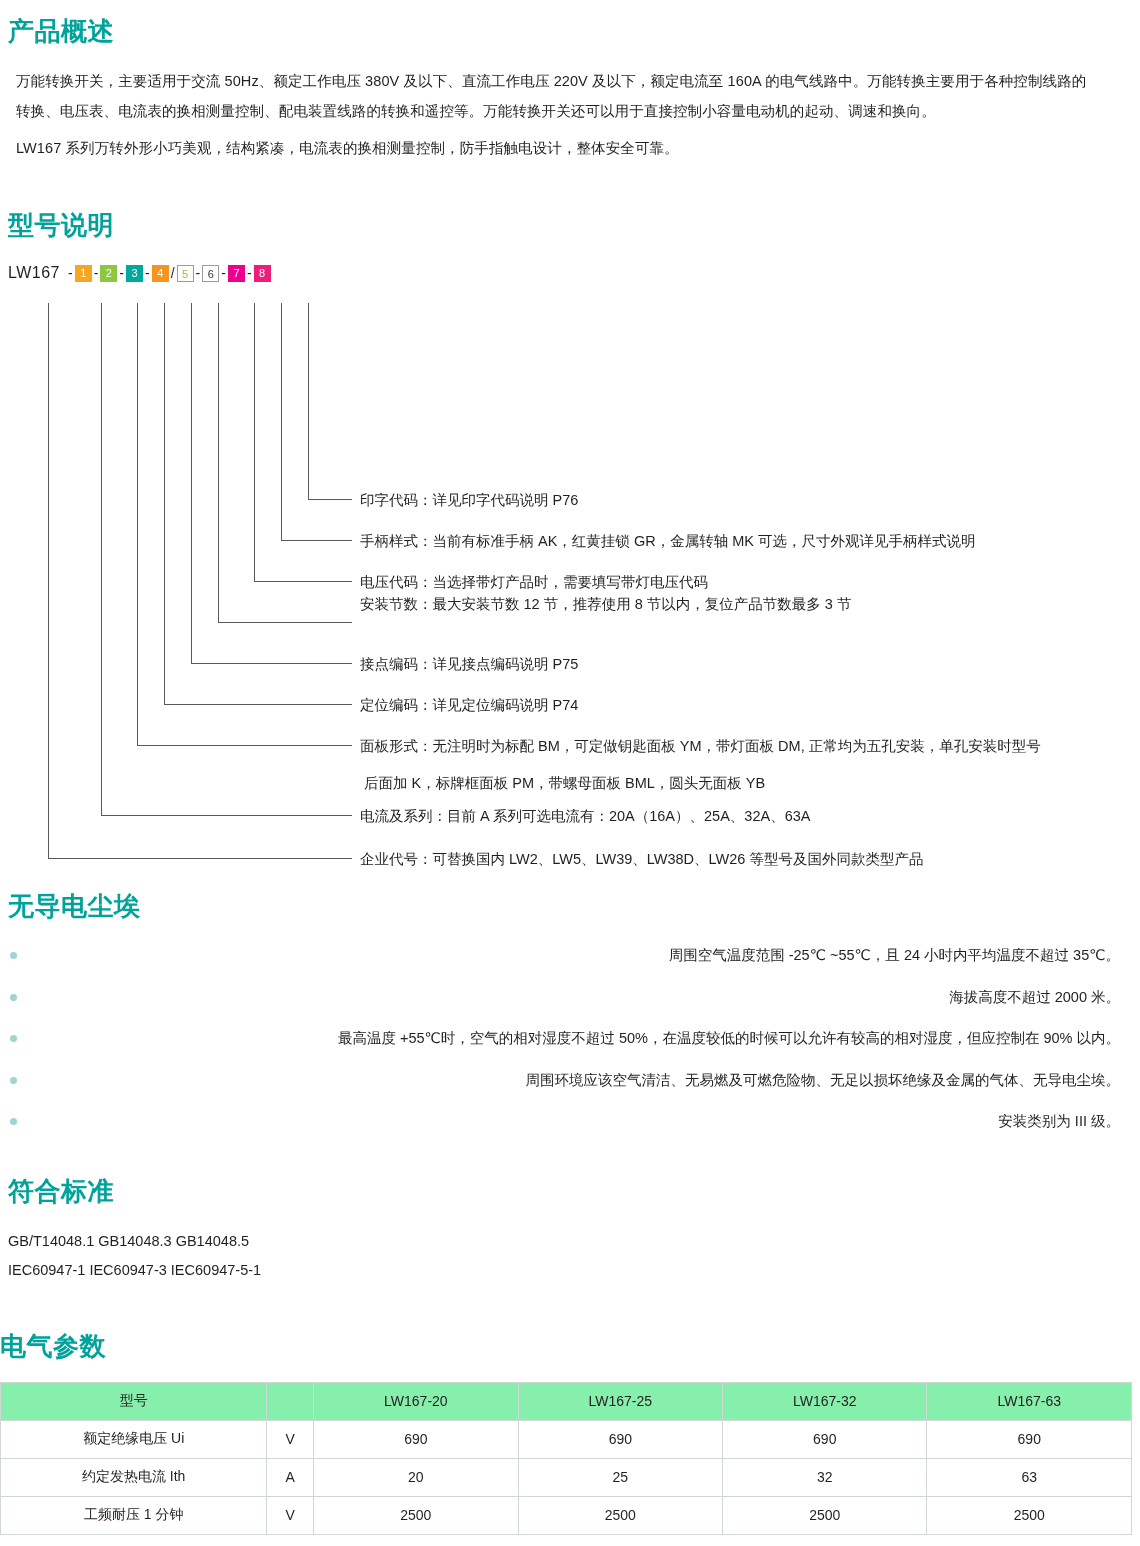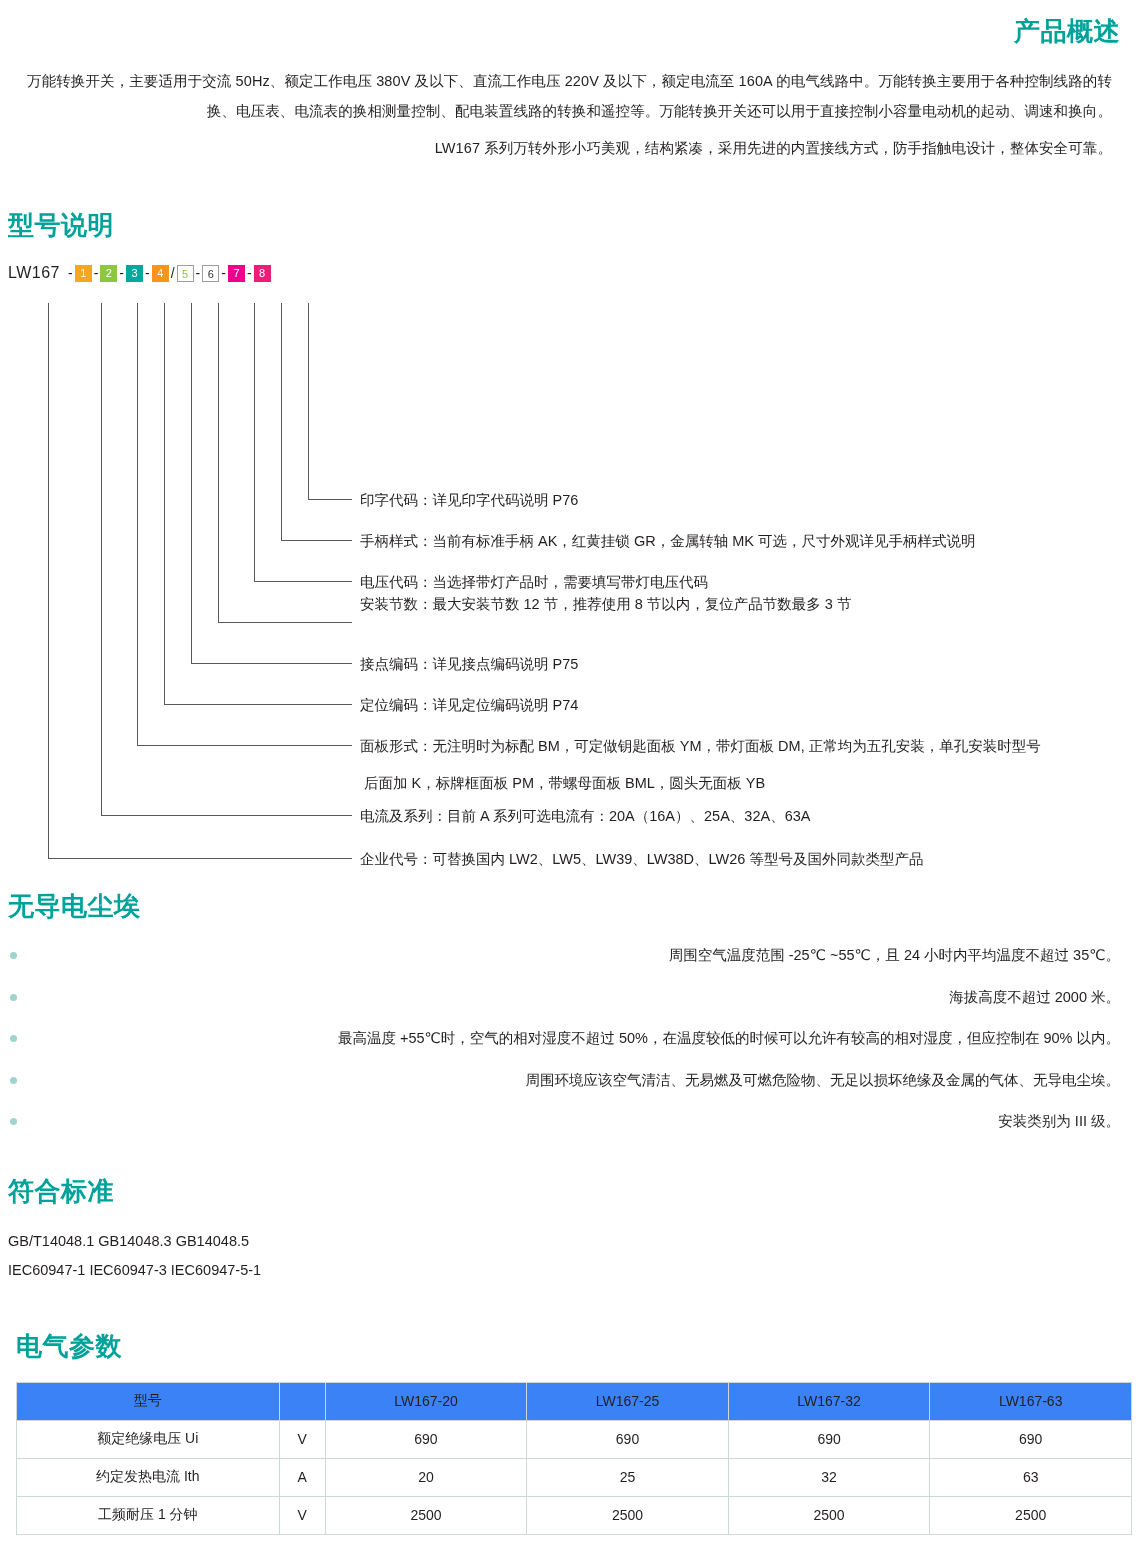--- a/index.html
+++ b/index.html
@@ -118,36 +118,36 @@
   }
   table.params th, table.params td {
     border: 1px solid #cfd8d7;
     text-align: center;
     height: 38px;
     padding: 2px 4px;
     font-weight: normal;
     color: #231f20;
   }
   table.params thead th {
-    background: #3b82f6;
+    background: #86efac;
     font-weight: normal;
   }
   table.params .c-name { width: 228px; }
   table.params .c-unit { width: 40px; }
   table.params .c-val { width: 175px; }
 </style>
 </head>
 <body>
 
 <div class="page">
 
-  <section class="overview" style="padding-left:8px;padding-right:20px;text-align:right;">
+  <section class="overview" style="padding-left:8px;padding-right:32px;">
     <h2 class="section-title">产品概述</h2>
     <p>万能转换开关，主要适用于交流 50Hz、额定工作电压 380V 及以下、直流工作电压 220V 及以下，额定电流至 160A 的电气线路中。万能转换主要用于各种控制线路的转换、电压表、电流表的换相测量控制、配电装置线路的转换和遥控等。万能转换开关还可以用于直接控制小容量电动机的起动、调速和换向。</p>
-    <p style="margin-top:2px;">LW167 系列万转外形小巧美观，结构紧凑，采用先进的内置接线方式，防手指触电设计，整体安全可靠。</p>
+    <p style="margin-top:2px;">LW167 系列万转外形小巧美观，结构紧凑，电流表的换相测量控制，防手指触电设计，整体安全可靠。</p>
   </section>
 
   <section class="model-section" style="padding-left:8px;">
     <h2 class="section-title">型号说明</h2>
 
     <div class="code-line">
       <span class="code-prefix">LW167</span>
       <span class="dash">-</span>
       <span class="box b1">1</span>
       <span class="dash">-</span>
@@ -218,21 +218,21 @@
       <li>安装类别为 III 级。</li>
     </ul>
   </section>
 
   <section class="std-section" style="padding-left:8px;">
     <h2 class="section-title">符合标准</h2>
     <p>GB/T14048.1 GB14048.3 GB14048.5</p>
     <p>IEC60947-1 IEC60947-3 IEC60947-5-1</p>
   </section>
 
-  <section class="param-section" style="padding-left:0;padding-right:8px;margin-left:16px;">
+  <section class="param-section" style="padding-left:0;padding-right:8px;">
     <h2 class="section-title">电气参数</h2>
     <table class="params">
       <thead>
         <tr>
           <th class="c-name">型号</th>
           <th class="c-unit"></th>
           <th class="c-val">LW167-20</th>
           <th class="c-val">LW167-25</th>
           <th class="c-val">LW167-32</th>
           <th class="c-val">LW167-63</th>

